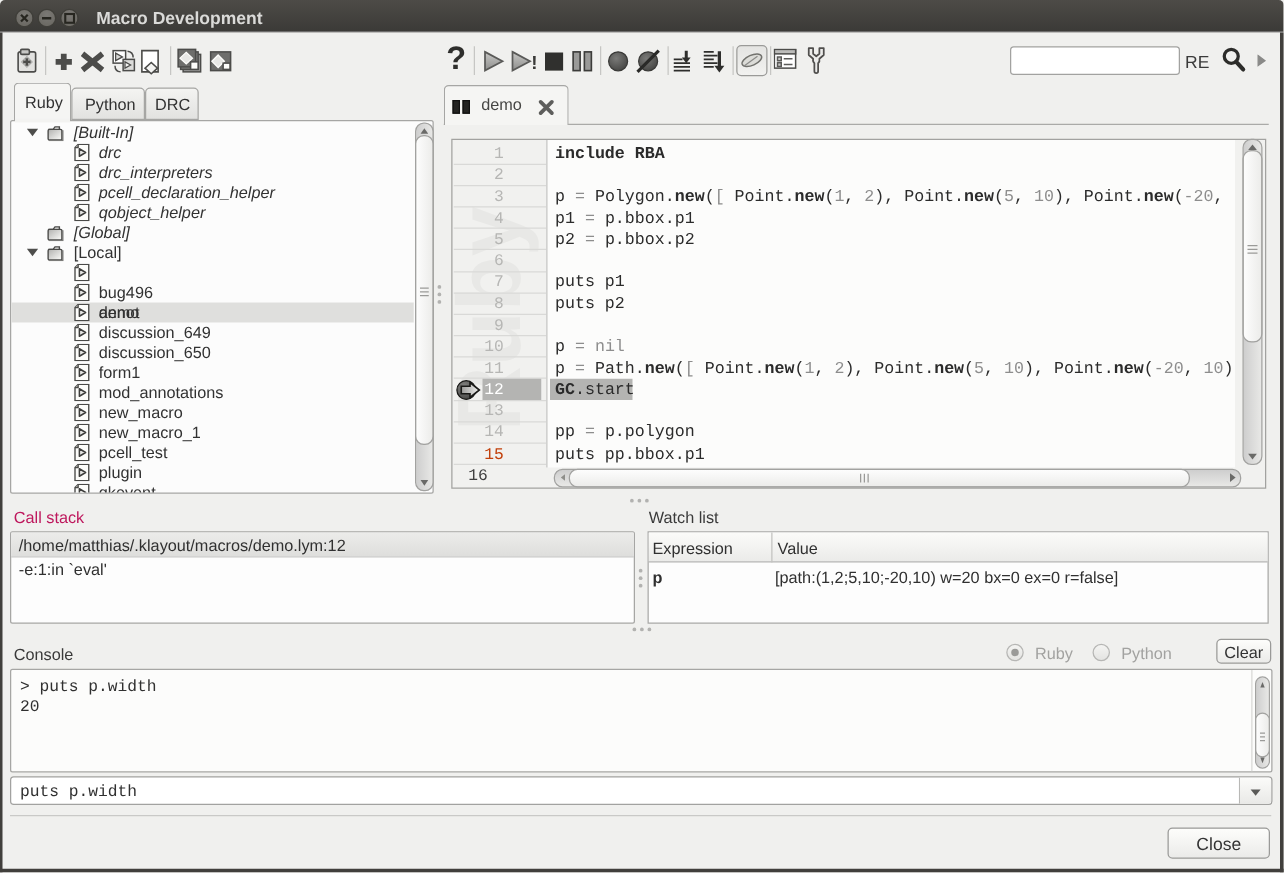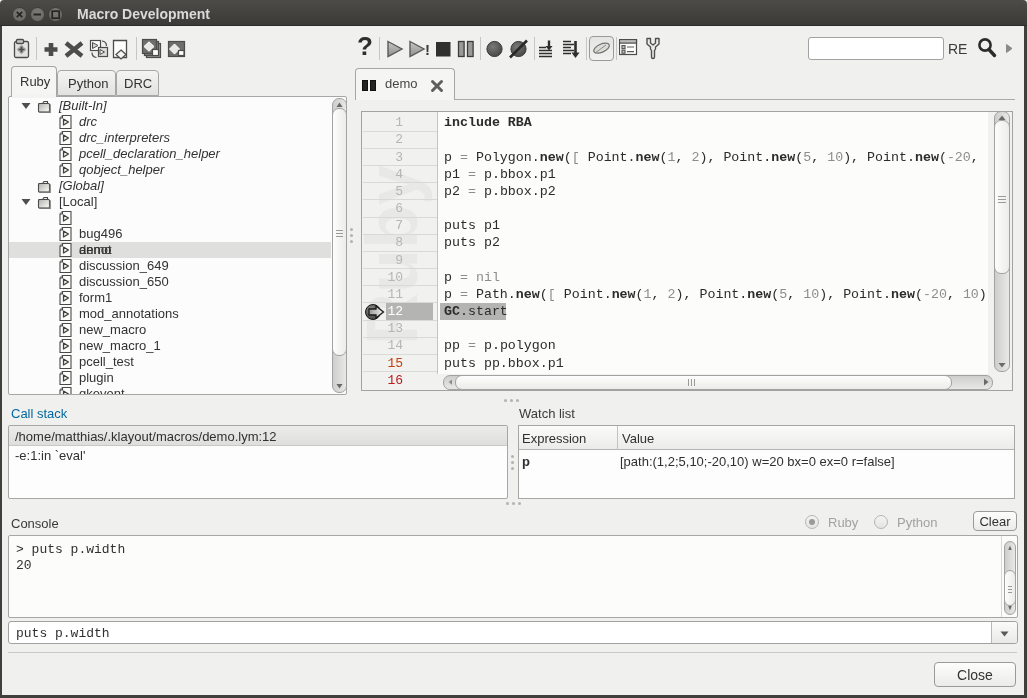--- a/index.html
+++ b/index.html
@@ -321,21 +321,21 @@
 <div class="abs mono" style="left:362px;top:200.05px;width:41px;height:17px;font-size:13px;line-height:17.2px;text-align:right;color:#b6b6b4">6</div>
 <div class="abs mono" style="left:362px;top:217.22px;width:41px;height:17px;font-size:13px;line-height:17.2px;text-align:right;color:#b6b6b4">7</div>
 <div class="abs mono" style="left:362px;top:234.39px;width:41px;height:17px;font-size:13px;line-height:17.2px;text-align:right;color:#b6b6b4">8</div>
 <div class="abs mono" style="left:362px;top:251.56px;width:41px;height:17px;font-size:13px;line-height:17.2px;text-align:right;color:#b6b6b4">9</div>
 <div class="abs mono" style="left:362px;top:268.73px;width:41px;height:17px;font-size:13px;line-height:17.2px;text-align:right;color:#b6b6b4">10</div>
 <div class="abs mono" style="left:362px;top:285.90px;width:41px;height:17px;font-size:13px;line-height:17.2px;text-align:right;color:#b6b6b4">11</div>
 <div class="abs mono" style="left:362px;top:303.07px;width:41px;height:17px;font-size:13px;line-height:17.2px;text-align:right;color:#ffffff">12</div>
 <div class="abs mono" style="left:362px;top:320.24px;width:41px;height:17px;font-size:13px;line-height:17.2px;text-align:right;color:#b6b6b4">13</div>
 <div class="abs mono" style="left:362px;top:337.41px;width:41px;height:17px;font-size:13px;line-height:17.2px;text-align:right;color:#b6b6b4">14</div>
 <div class="abs mono" style="left:362px;top:354.58px;width:41px;height:17px;font-size:13px;line-height:17.2px;text-align:right;color:#c2410c">15</div>
-<div class="abs mono" style="left:362px;top:371.75px;width:41px;height:17px;font-size:13px;line-height:17.2px;text-align:right;color:#b91c1c">16</div>
+<div class="abs mono" style="left:362px;top:371.75px;width:41px;height:17px;font-size:13px;line-height:17.2px;text-align:center;color:#404040">16</div>
 <svg class="abs" style="left:364px;top:303px" width="22" height="18" viewBox="0 0 22 18">
 <defs>
       <radialGradient id="mc" cx="0.4" cy="0.35" r="0.8">
 <stop offset="0" stop-color="#8a8a88"></stop>
         <stop offset="1" stop-color="#3a3a38"></stop>
       </radialGradient>
 <linearGradient id="ma" x1="0" y1="0" x2="1" y2="0">
 <stop offset="0" stop-color="#9a9a98"></stop>
         <stop offset="1" stop-color="#f2f2f0"></stop>
       </linearGradient>
@@ -371,21 +371,21 @@
 <svg class="abs" style="left:448px;top:379.0px" width="5" height="6" viewBox="0 0 6 8">
     <path d="M5 0.5 L0.5 4 L5 7.5 z" fill="#8e8e8a"></path>
   </svg>
 <svg class="abs" style="left:983px;top:378.0px" width="6" height="8" viewBox="0 0 6 8">
     <path d="M1 0.5 L5.5 4 L1 7.5 z" fill="#6a6a68"></path>
   </svg>
 <div class="abs" style="left:350px;top:228px;width:3px;height:3px;background:#b2b2b0;border-radius:50%;box-shadow:0 6px #b2b2b0,0 12px #b2b2b0"></div>
 <div class="abs" style="left:504px;top:399px;width:3px;height:3px;background:#b2b2b0;border-radius:50%;box-shadow:6px 0 #b2b2b0,12px 0 #b2b2b0"></div>
 <div class="abs" style="left:511px;top:455px;width:3px;height:3px;background:#b2b2b0;border-radius:50%;box-shadow:0 6px #b2b2b0,0 12px #b2b2b0"></div>
 <div class="abs" style="left:506px;top:502px;width:3px;height:3px;background:#b2b2b0;border-radius:50%;box-shadow:6px 0 #b2b2b0,12px 0 #b2b2b0"></div>
-<div class="abs" style="left:11px;top:406px;font-family:'Liberation Sans',sans-serif;font-size:13px;color:#0369a1;font-weight:normal;white-space:pre;">Call stack</div>
+<div class="abs" style="left:11px;top:406px;font-family:'Liberation Sans',sans-serif;font-size:13px;color:#be185d;font-weight:normal;white-space:pre;">Call stack</div>
 <div class="abs box" style="left:8px;top:425px;width:500px;height:74px;background:#fdfdfd"></div>
 <div class="abs" style="left:9px;top:426px;width:498px;height:20px;background:linear-gradient(#ececea,#dededc);border-bottom:1px solid #c8c8c6"></div>
 <div class="abs" style="left:15px;top:429px;font-family:'Liberation Sans',sans-serif;font-size:13px;color:#303030;font-weight:normal;white-space:pre;">/home/matthias/.klayout/macros/demo.lym:12</div>
 <div class="abs" style="left:15px;top:448px;font-family:'Liberation Sans',sans-serif;font-size:13px;color:#303030;font-weight:normal;white-space:pre;">-e:1:in `eval'</div>
 <div class="abs" style="left:519px;top:406px;font-family:'Liberation Sans',sans-serif;font-size:13px;color:#3a3a3a;font-weight:normal;white-space:pre;">Watch list</div>
 <div class="abs" style="left:518px;top:425px;width:497px;height:74px;background:#fdfdfd;border:1px solid #a6a6a4"></div>
 <div class="abs" style="left:519px;top:426px;width:495px;height:24px;background:linear-gradient(#fbfbf9,#ebebe9);border-bottom:1px solid #b4b4b2"></div>
 <div class="abs" style="left:617px;top:426px;width:1px;height:24px;background:#c2c2c0"></div>
 <div class="abs" style="left:522px;top:431px;font-family:'Liberation Sans',sans-serif;font-size:13px;color:#303030;font-weight:normal;white-space:pre;">Expression</div>
 <div class="abs" style="left:622px;top:431px;font-family:'Liberation Sans',sans-serif;font-size:13px;color:#303030;font-weight:normal;white-space:pre;">Value</div>

